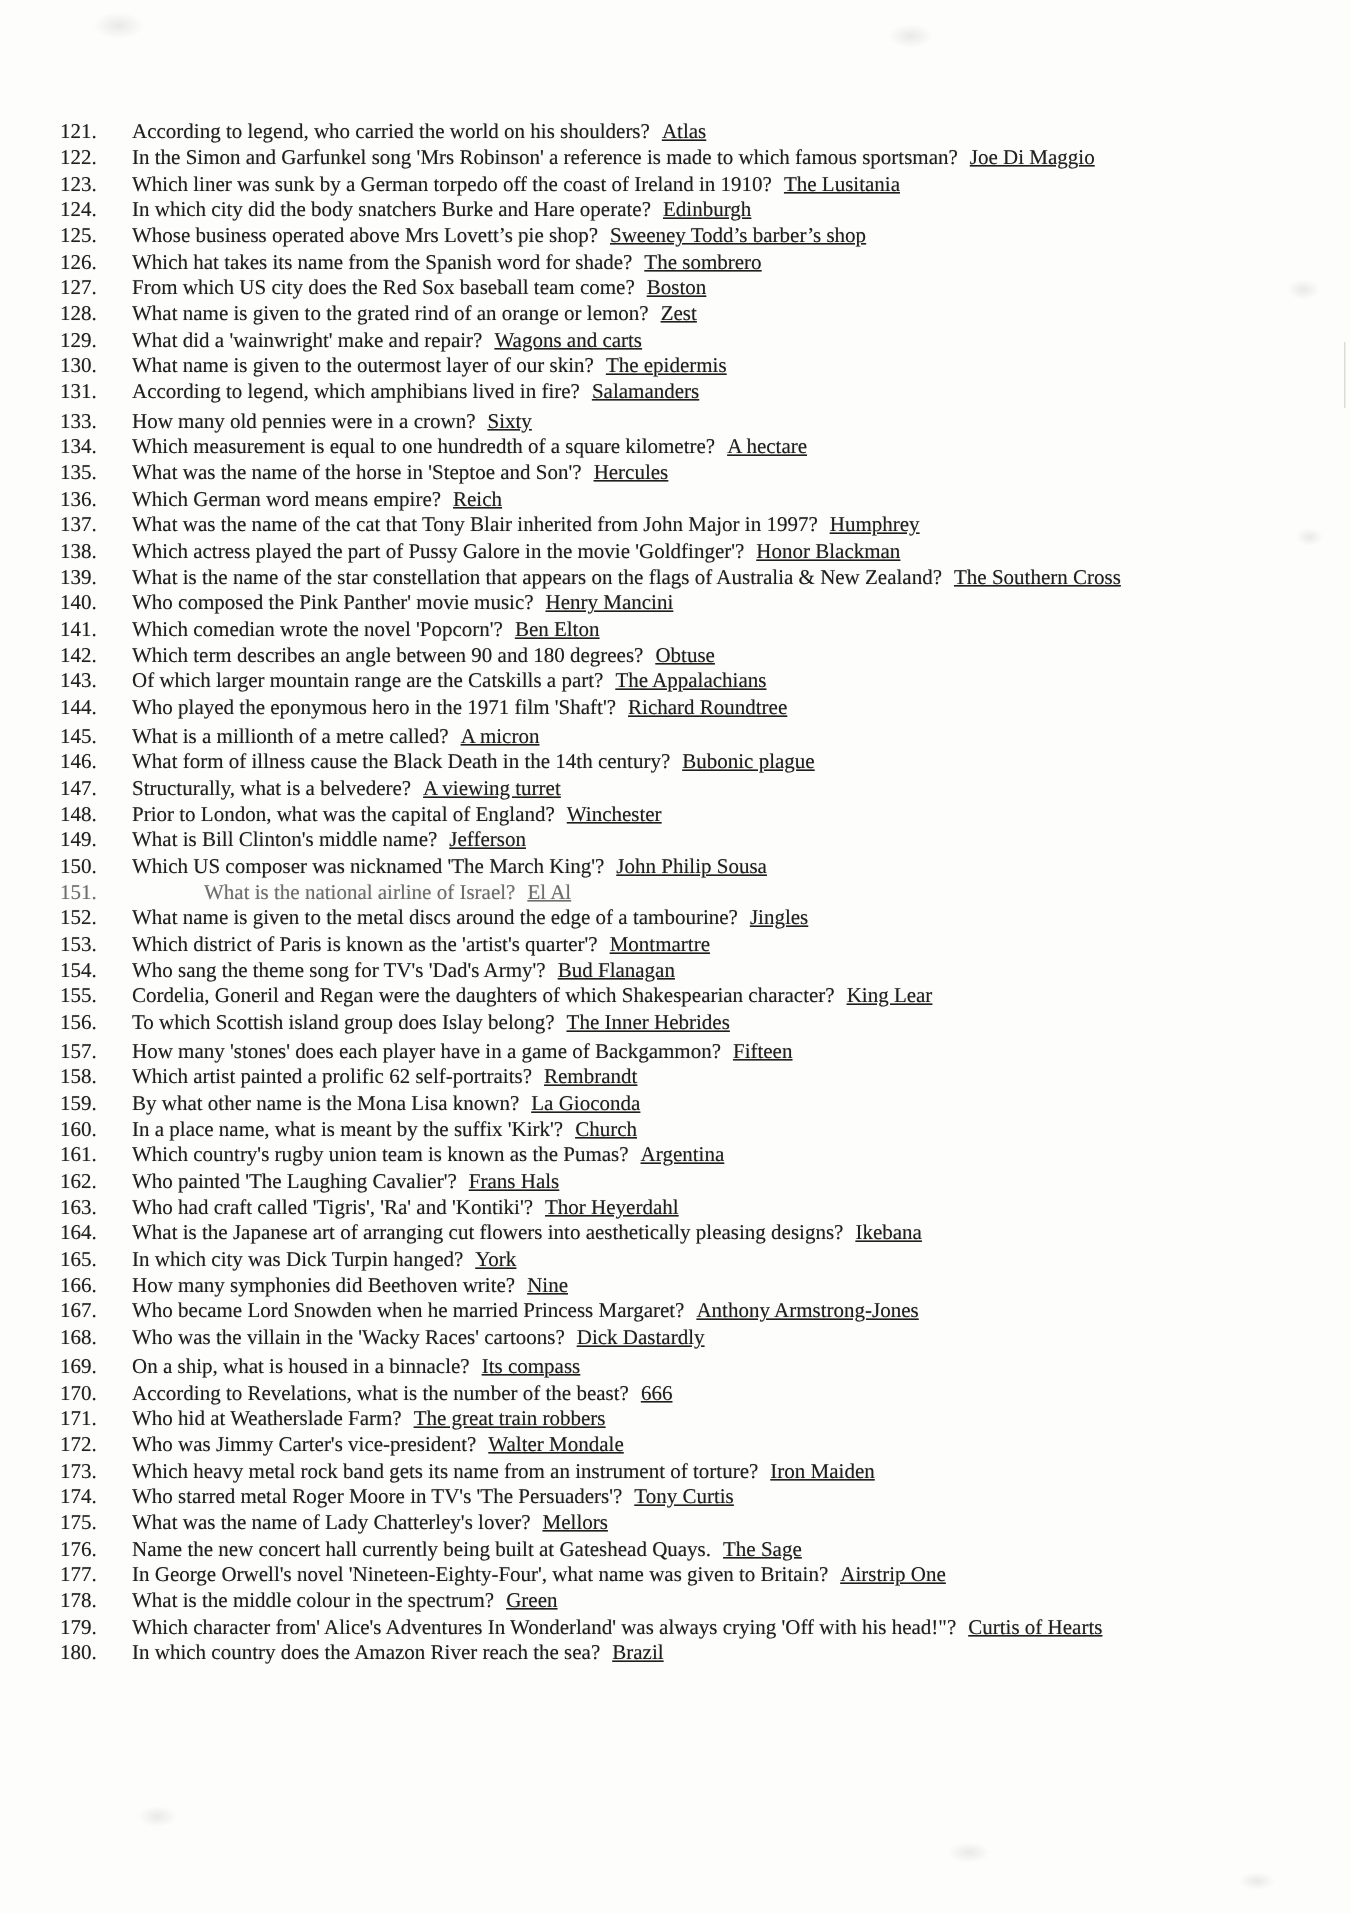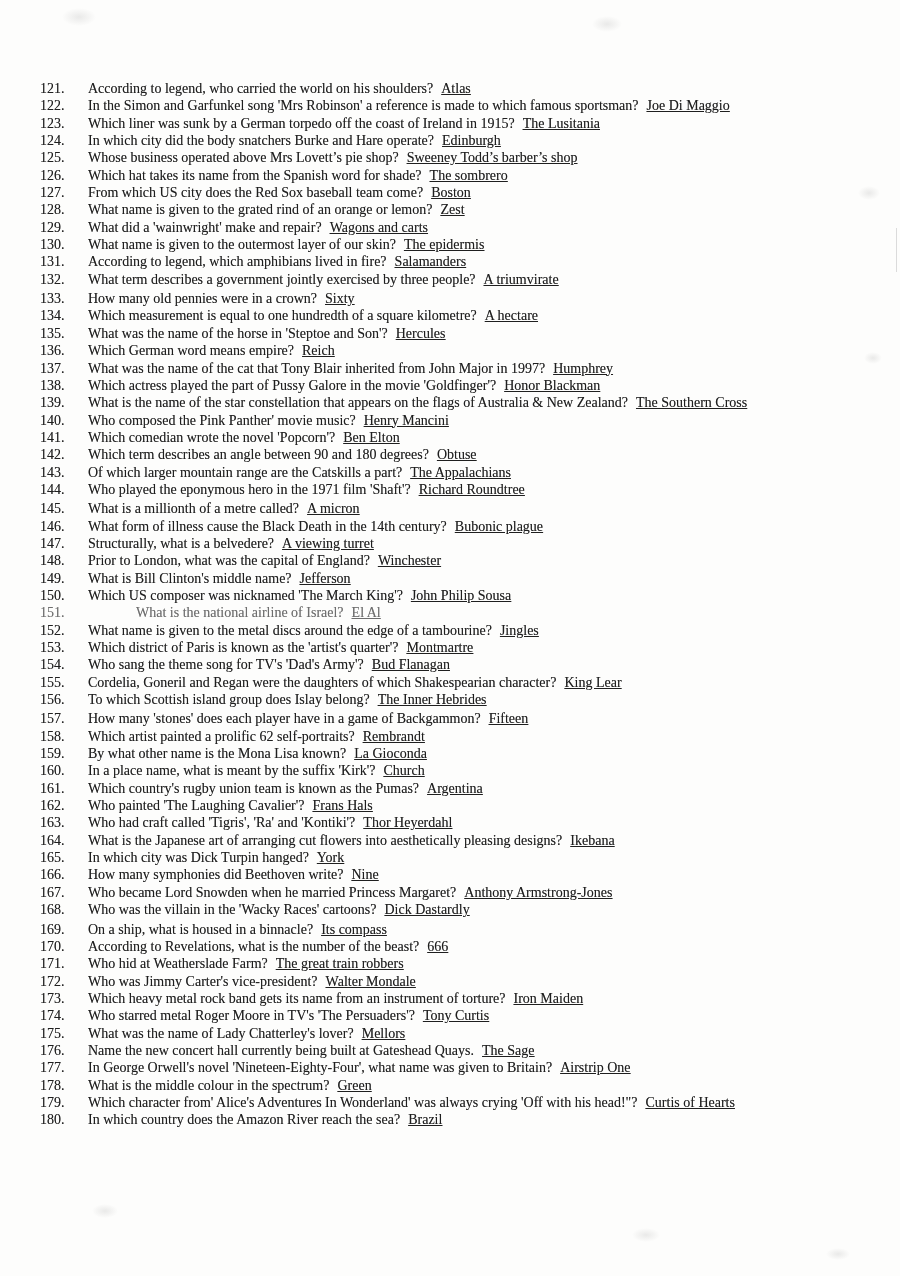--- a/index.html
+++ b/index.html
@@ -76,21 +76,21 @@
       <div class="row">
         <span class="num">121.</span>
         <span class="text"><span class="q">According to legend, who carried the world on his shoulders?</span><span class="a">Atlas</span></span>
       </div>
       <div class="row">
         <span class="num">122.</span>
         <span class="text"><span class="q">In the Simon and Garfunkel song 'Mrs Robinson' a reference is made to which famous sportsman?</span><span class="a">Joe Di Maggio</span></span>
       </div>
       <div class="row">
         <span class="num">123.</span>
-        <span class="text"><span class="q">Which liner was sunk by a German torpedo off the coast of Ireland in 1915?</span><span class="a">The Lusitania</span></span>
+        <span class="text"><span class="q">Which liner was sunk by a German torpedo off the coast of Ireland in 1910?</span><span class="a">The Lusitania</span></span>
       </div>
       <div class="row">
         <span class="num">124.</span>
         <span class="text"><span class="q">In which city did the body snatchers Burke and Hare operate?</span><span class="a">Edinburgh</span></span>
       </div>
       <div class="row">
         <span class="num">125.</span>
         <span class="text"><span class="q">Whose business operated above Mrs Lovett’s pie shop?</span><span class="a">Sweeney Todd’s barber’s shop</span></span>
       </div>
       <div class="row">
@@ -109,24 +109,20 @@
         <span class="num">129.</span>
         <span class="text"><span class="q">What did a 'wainwright' make and repair?</span><span class="a">Wagons and carts</span></span>
       </div>
       <div class="row">
         <span class="num">130.</span>
         <span class="text"><span class="q">What name is given to the outermost layer of our skin?</span><span class="a">The epidermis</span></span>
       </div>
       <div class="row">
         <span class="num">131.</span>
         <span class="text"><span class="q">According to legend, which amphibians lived in fire?</span><span class="a">Salamanders</span></span>
-      </div>
-      <div class="row">
-        <span class="num">132.</span>
-        <span class="text"><span class="q">What term describes a government jointly exercised by three people?</span><span class="a">A triumvirate</span></span>
       </div>
     </div>
     <div class="section">
       <div class="row">
         <span class="num">133.</span>
         <span class="text"><span class="q">How many old pennies were in a crown?</span><span class="a">Sixty</span></span>
       </div>
       <div class="row">
         <span class="num">134.</span>
         <span class="text"><span class="q">Which measurement is equal to one hundredth of a square kilometre?</span><span class="a">A hectare</span></span>

